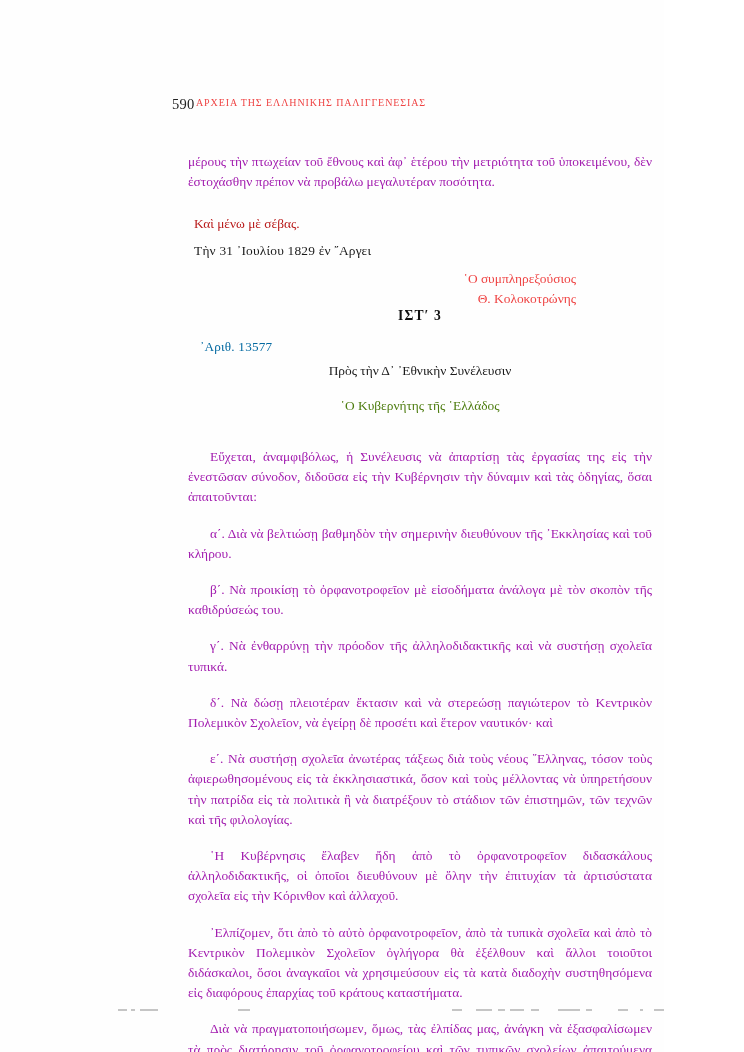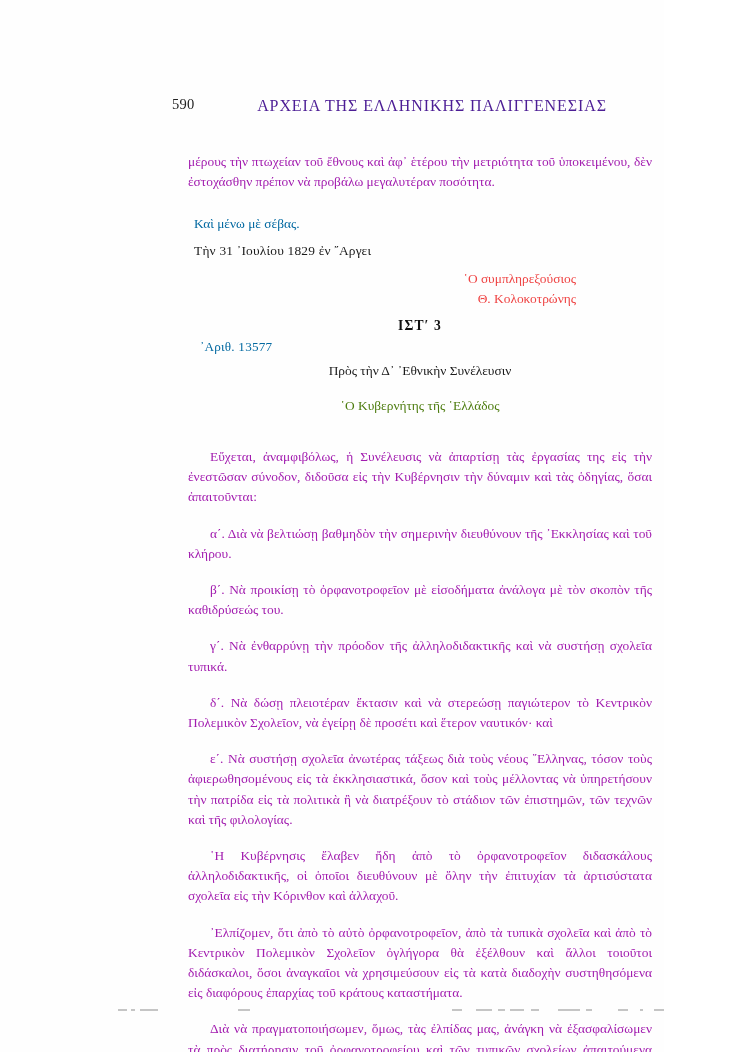--- a/index.html
+++ b/index.html
@@ -33,24 +33,23 @@
     top: 0;
     font-size: 14.5px;
     letter-spacing: 0.3px;
     color: #232323;
   }
   .head-title {
     position: absolute;
     left: 0;
     top: 1px;
     width: 496px;
-    text-align: center;
-    font-size: 16px;
+    font-size: 10px;
     letter-spacing: 0.9px;
-    color: #4c1d95;
+    color: #ef4444;
     text-indent: 24px;
   }
 
   
   .body-col {
     position: absolute;
     left: 172px;
     width: 496px;
   }
   p.para {
@@ -67,21 +66,21 @@
   p.para.noindent { text-indent: 0; }
   p.para.last-flush { text-align: left; }
 
   .gap-sm { height: 6px; }
 
   
   .closing-line {
     font-size: 13.4px;
     line-height: 20.2px;
     text-indent: 22px;
-    color: #0369a1;
+    color: #b91c1c;
   }
   .date-line {
     font-size: 13.4px;
     line-height: 20.2px;
     text-indent: 22px;
     color: #1b1b1b;
     letter-spacing: 0.2px;
   }
   .signature {
     margin-top: 8px;
@@ -90,21 +89,21 @@
     font-size: 13.4px;
     line-height: 20.4px;
     color: #ef4444;
   }
   .signature div { white-space: nowrap; }
 
   
   .doc-section-no {
     position: absolute;
     left: 172px;
-    top: 318px;
+    top: 308px;
     width: 496px;
     text-align: center;
     font-size: 13.6px;
     font-weight: bold;
     letter-spacing: 1.1px;
     color: #111;
   }
   .doc-arith {
     position: absolute;
     left: 200px;

